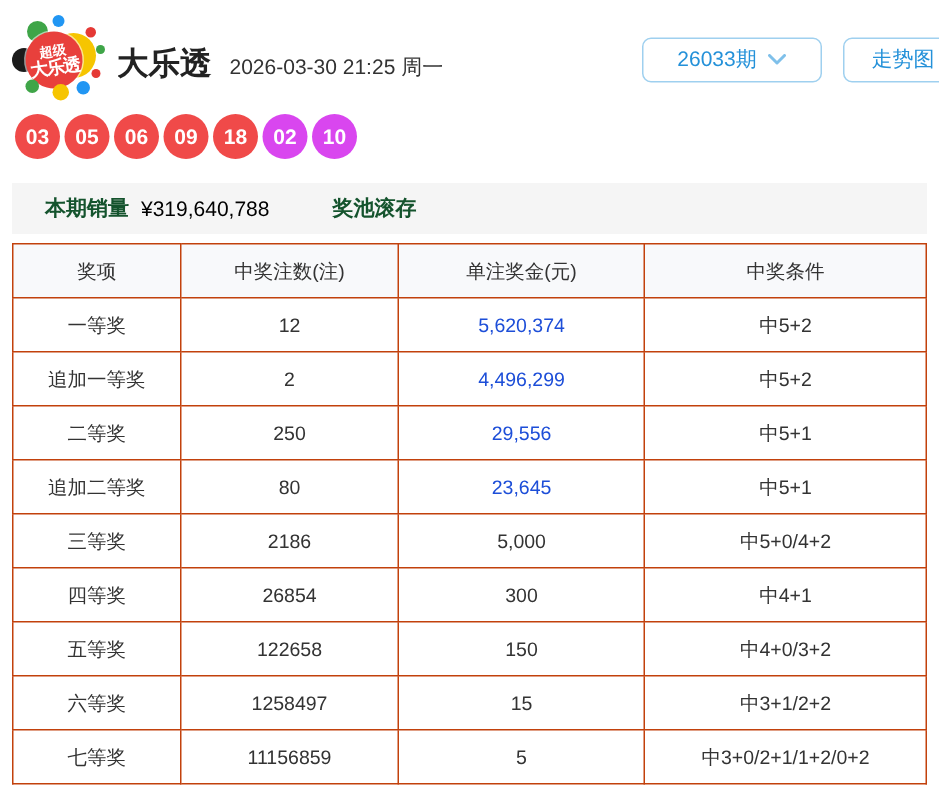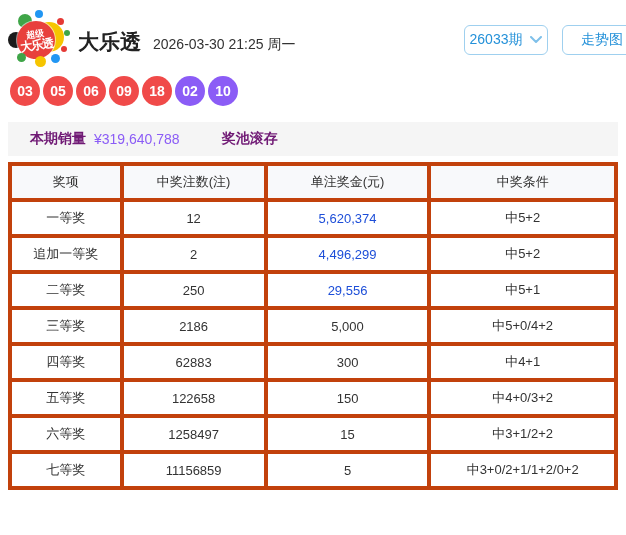--- a/index.html
+++ b/index.html
@@ -32,46 +32,46 @@
   .d-blue-b   { left:43px; top:44px; width:9px;  height:9px;  background:#2196f3; z-index:3; }
   .title-wrap { position:absolute; left:78px; top:28px; display:flex; align-items:baseline; }
   .page-title { font-size:21px; font-weight:bold; color:#222; }
   .page-date  { font-size:14px; color:#333; margin-left:12px; }
   .header-buttons { position:absolute; right:-16px; top:25px; display:flex; }
   .btn {
     height:30px; border:1px solid #9fd0ef; border-radius:6px; background:#fff;
     color:#2491d9; font-size:14px; display:flex; align-items:center; justify-content:center;
     cursor:pointer;
   }
-  .btn-select { width:84px; margin-right:14px; }
+  .btn-select { width:120px; margin-right:14px; }
   .btn-select svg { margin-left:8px; }
   .btn-trend { width:80px; }
   
   .balls { position:absolute; left:10px; top:76px; display:flex;text-align:center; }
   .ball {
     width:30px; height:30px; border-radius:50%; color:#fff; font-size:14px; font-weight:bold;
     display:flex; align-items:center; justify-content:center; margin-right:3px;
   }
   .ball-front { background:#f04a49; }
-  .ball-back  { background:#8b5cf6; }
+  .ball-back  { background:#d946ef; }
   
   .sales {
     position:absolute; left:8px; top:122px; width:610px; height:34px; background:#f5f5f5;
     display:flex; align-items:center; padding-left:22px; font-size:14px;
   }
-  .sales-label { font-weight:bold; color:#701a75; }
-  .sales-value { color:#8b5cf6; margin-left:8px; }
+  .sales-label { font-weight:bold; color:#14532d; }
+  .sales-value { color:#000000; margin-left:8px; }
   .sales-pair2 { margin-left:42px; }
   
   table.prize {
     position:absolute; left:8px; top:162px; width:610px; border-collapse:collapse;
     font-size:13px;
   }
   .prize th, .prize td {
-    border:4px solid #c2410c; height:36px; text-align:center; font-weight:normal; color:#333;
+    border:1px solid #c2410c; height:36px; text-align:center; font-weight:normal; color:#333;
   }
   .prize th { background:#f8f9fb; }
   .prize col.c1 { width:18.4%; } .prize col.c2 { width:23.8%; }
   .prize col.c3 { width:27%; }  .prize col.c4 { width:30.8%; }
   .prize td.red { color:#1d4ed8; }
 </style>
 </head>
 <body>
 
 <div class="page">
@@ -154,28 +154,34 @@
         <td class="red">4,496,299</td>
         <td>中5+2</td>
       </tr>
       <tr>
         <td>二等奖</td>
         <td>250</td>
         <td class="red">29,556</td>
         <td>中5+1</td>
       </tr>
       <tr>
+        <td>追加二等奖</td>
+        <td>80</td>
+        <td class="red">23,645</td>
+        <td>中5+1</td>
+      </tr>
+      <tr>
         <td>三等奖</td>
         <td>2186</td>
         <td>5,000</td>
         <td>中5+0/4+2</td>
       </tr>
       <tr>
         <td>四等奖</td>
-        <td>62883</td>
+        <td>26854</td>
         <td>300</td>
         <td>中4+1</td>
       </tr>
       <tr>
         <td>五等奖</td>
         <td>122658</td>
         <td>150</td>
         <td>中4+0/3+2</td>
       </tr>
       <tr>

